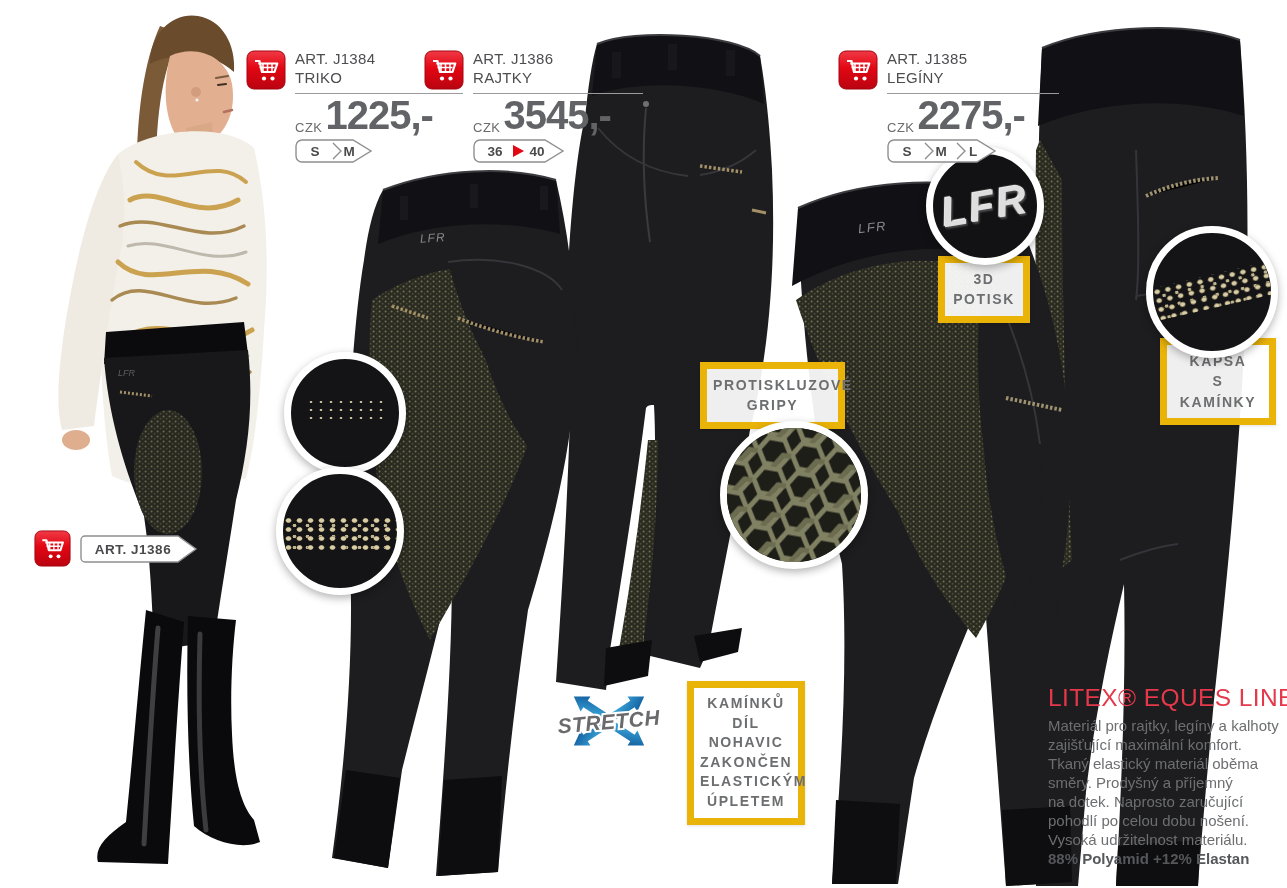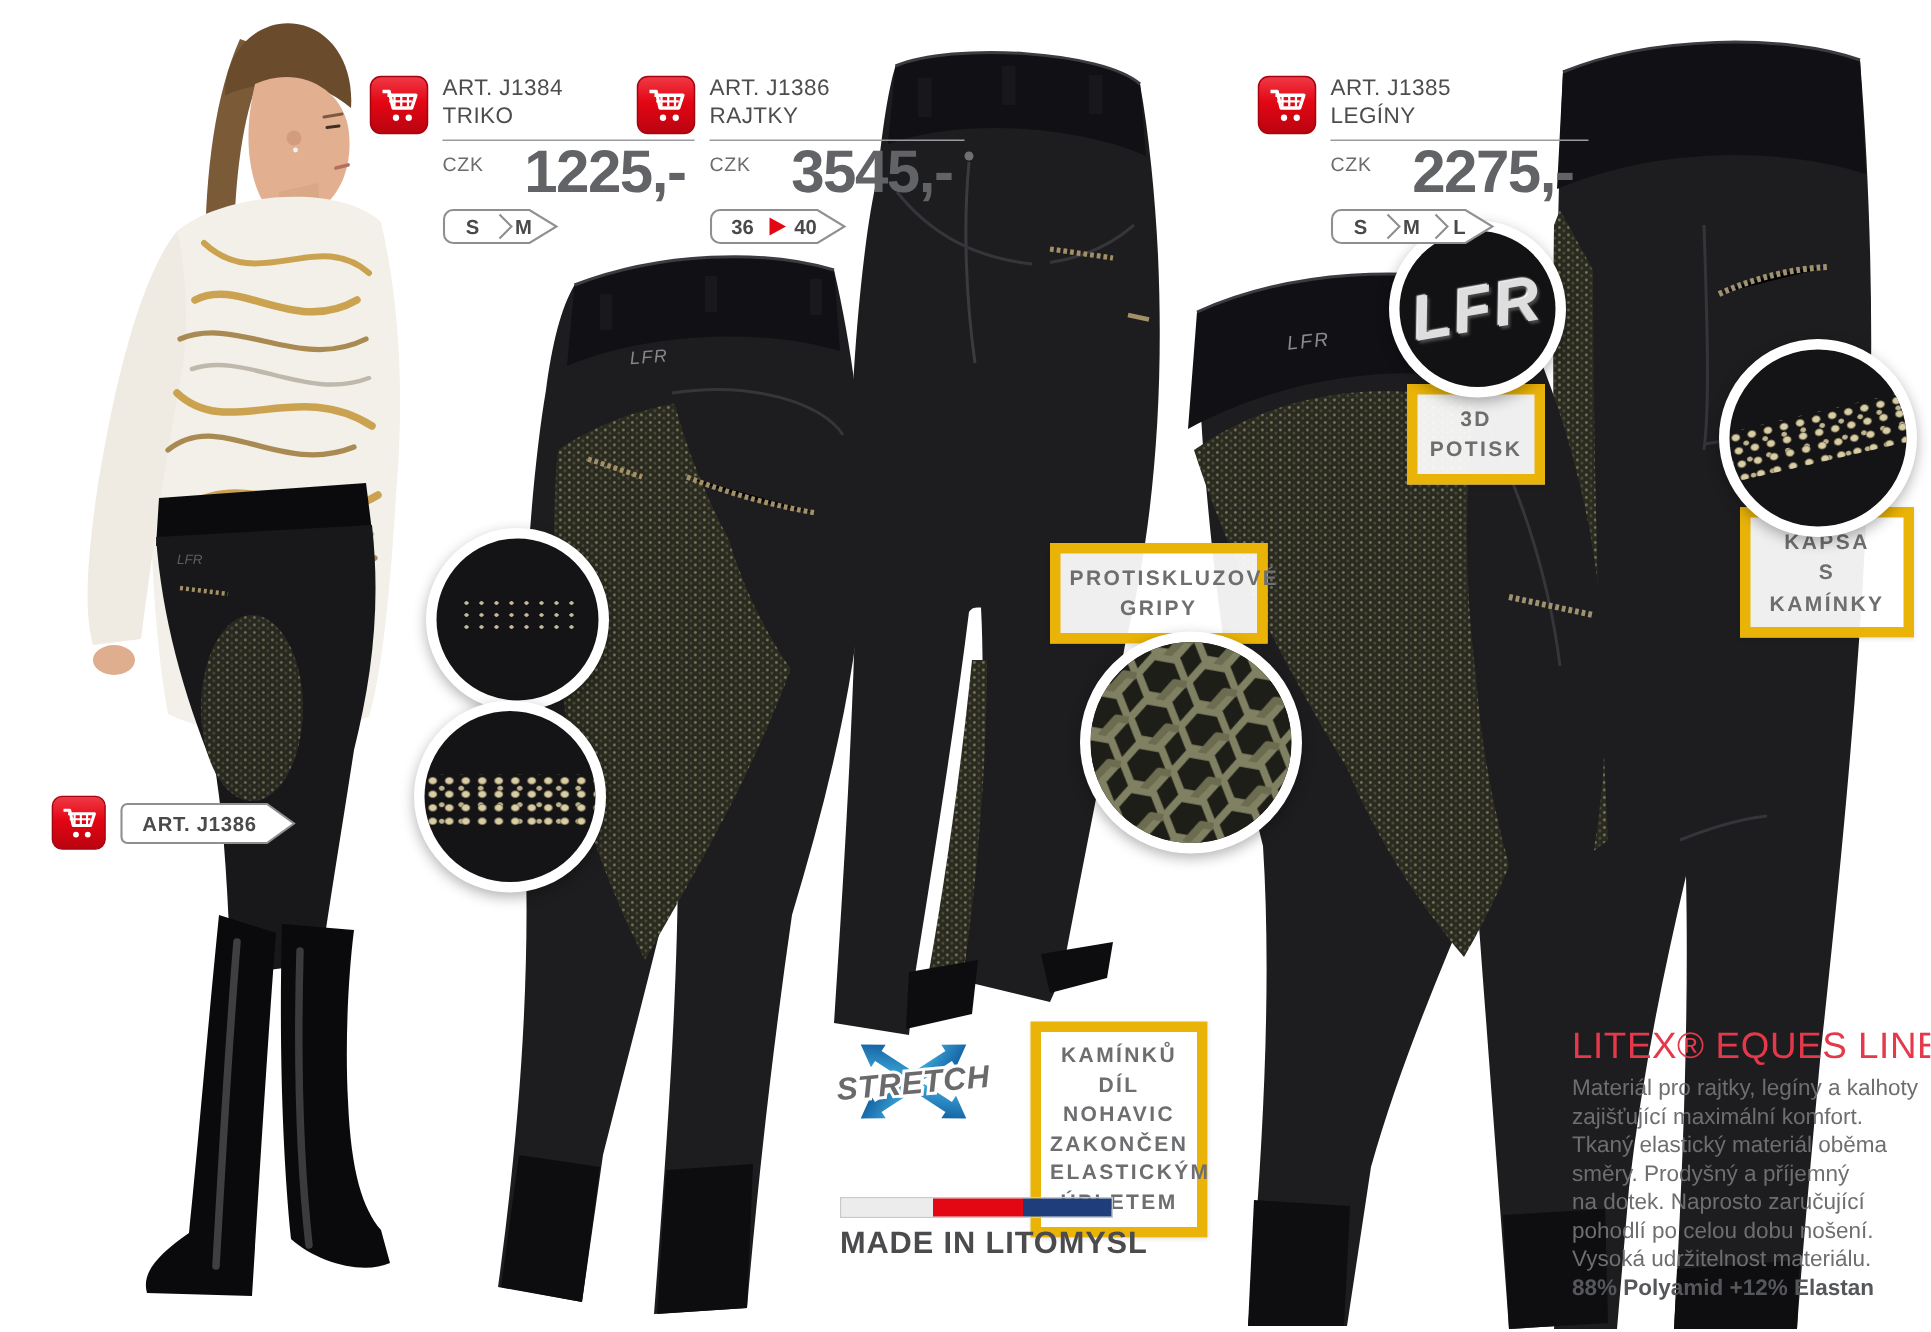--- a/index.html
+++ b/index.html
@@ -7,21 +7,21 @@
         font-family:"Liberation Sans",sans-serif;}
   svg{display:block;}
   .photo-layer{position:absolute;left:0;top:0;z-index:0;}
 
   
   .pblock{position:absolute;display:flex;z-index:3;}
   .cart{width:40px;height:40px;flex:0 0 40px;cursor:pointer;}
   .pcol{margin-left:9px;}
   .art{font-size:15px;font-weight:normal;color:#4d4d50;line-height:1.25;letter-spacing:.3px;}
   .rule{height:1px;background:#9b9b9d;margin-top:5px;}
-  .prow{display:flex;align-items:flex-start;margin-top:1px;gap:24px;}
+  .prow{display:flex;align-items:flex-end;margin-top:1px;}
   .czk{font-size:13px;color:#6b6c6e;margin-top:7px;letter-spacing:.5px;}
   .price{font-size:40px;font-weight:bold;color:#626366;letter-spacing:-1px;line-height:1.02;margin-left:3px;}
   .sizetag{margin-top:4px;}
   .tagoutline{fill:#ffffff;stroke:#8f8f92;stroke-width:1.4;}
   .tagsep{fill:none;stroke:#8f8f92;stroke-width:1.4;}
   .tagtxt{font-size:13.5px;font-weight:bold;fill:#4a4a4c;text-anchor:middle;}
 
   
   .callout{position:absolute;background:rgba(255,255,255,.93);border:7px solid #eab308;
            color:#6d6e70;font-size:14px;letter-spacing:1.6px;text-align:center;
@@ -326,28 +326,20 @@
       <g fill="url(#blueGrad)">
         <path d="M0,-4 L22,-4 L22,-9 L36,0 L22,9 L22,4 L0,4 Z" transform="translate(62,28) rotate(-33)"></path>
         <path d="M0,-4 L22,-4 L22,-9 L36,0 L22,9 L22,4 L0,4 Z" transform="translate(62,38) rotate(33)"></path>
         <path d="M0,-4 L22,-4 L22,-9 L36,0 L22,9 L22,4 L0,4 Z" transform="translate(52,38) rotate(147)"></path>
         <path d="M0,-4 L22,-4 L22,-9 L36,0 L22,9 L22,4 L0,4 Z" transform="translate(52,28) rotate(213)"></path>
       </g>
       <text x="57" y="41" font-size="21" font-style="italic" font-weight="bold" fill="#6a6a6d" stroke="#ffffff" stroke-width="4" paint-order="stroke" text-anchor="middle" letter-spacing="0.5" transform="rotate(-5 57 36)">STRETCH</text>
     </svg>
   </div>
 
-  <div class="madein" style="left:560px;top:798px;">
-    <div class="mibar">
-      <div style="width:34%;background:#ececec;"></div>
-      <div style="width:33%;background:#e30613;"></div>
-      <div style="width:33%;background:#1e3d7a;"></div>
-    </div>
-    <div class="mitxt">MADE IN LITOMYSL</div>
-  </div>
 
   <div class="desc" style="left:1048px;top:684px;">
     <h2>LITEX® EQUES LINE</h2>
     <div class="dline">Materiál pro rajtky, legíny a kalhoty</div>
     <div class="dline">zajišťující maximální komfort.</div>
     <div class="dline">Tkaný elastický  materiál oběma</div>
     <div class="dline">směry. Prodyšný a příjemný</div>
     <div class="dline">na dotek. Naprosto zaručující</div>
     <div class="dline">pohodlí po celou dobu nošení.</div>
     <div class="dline">Vysoká udržitelnost materiálu.</div>

